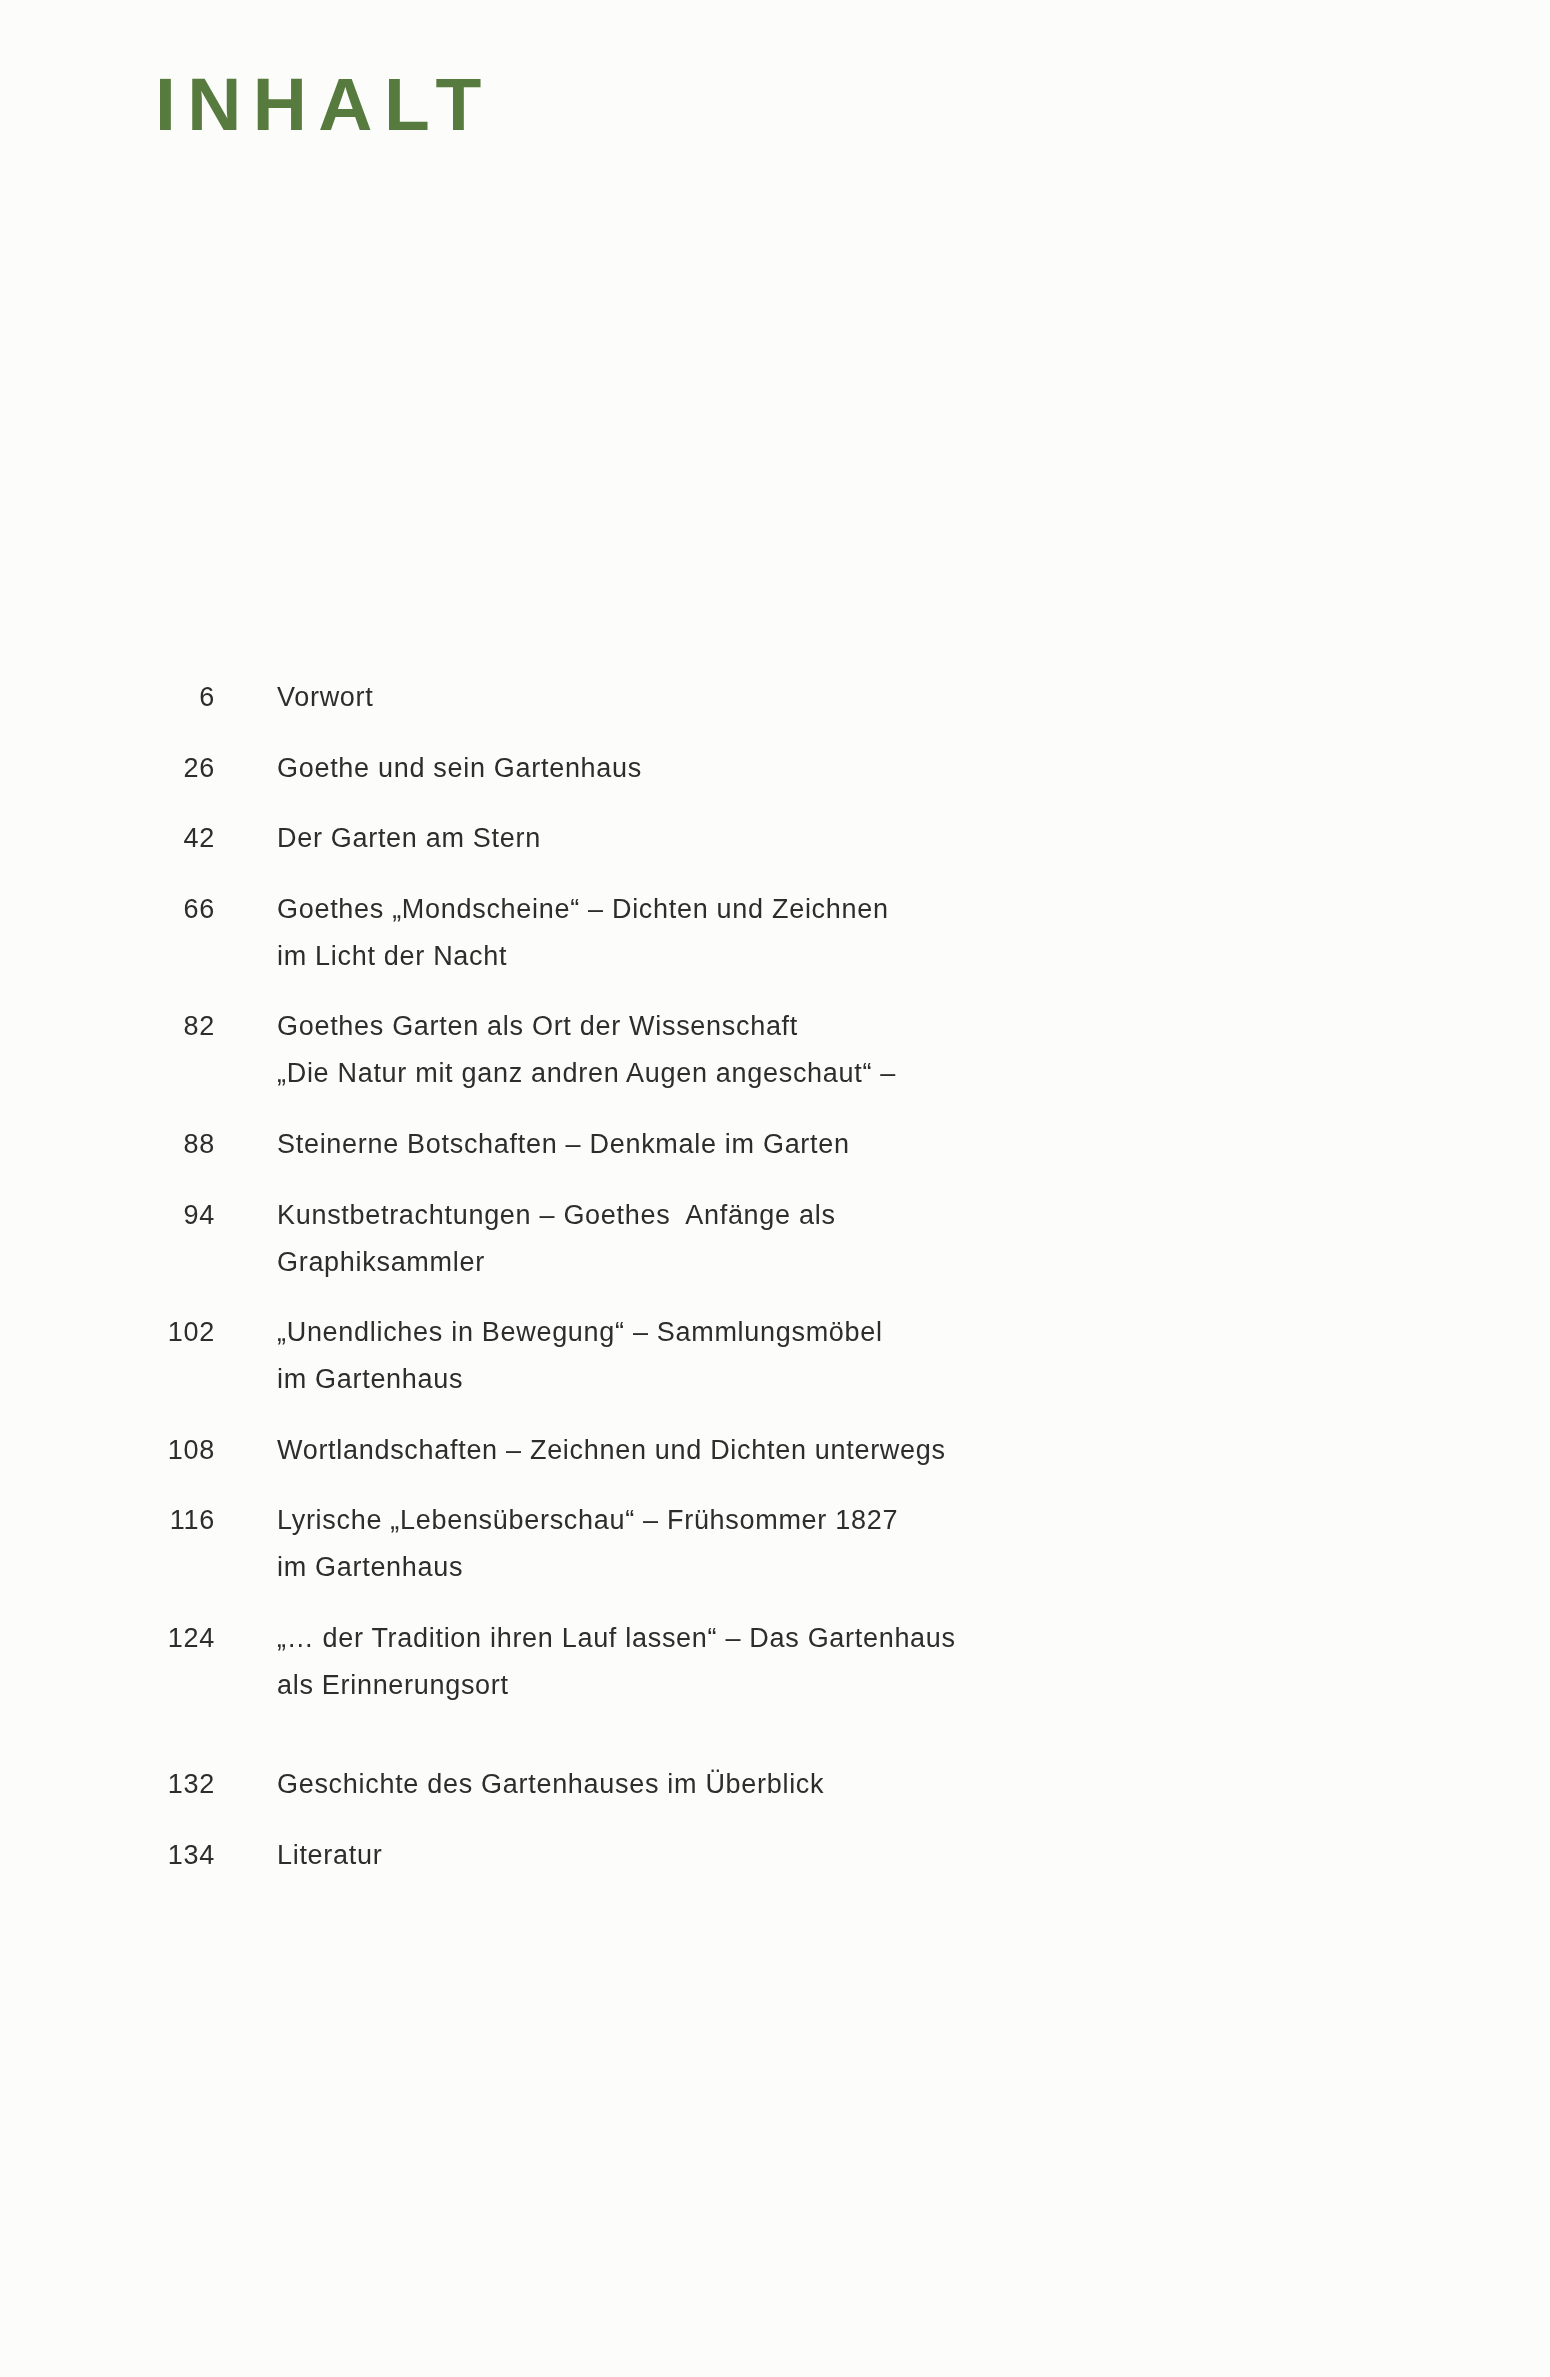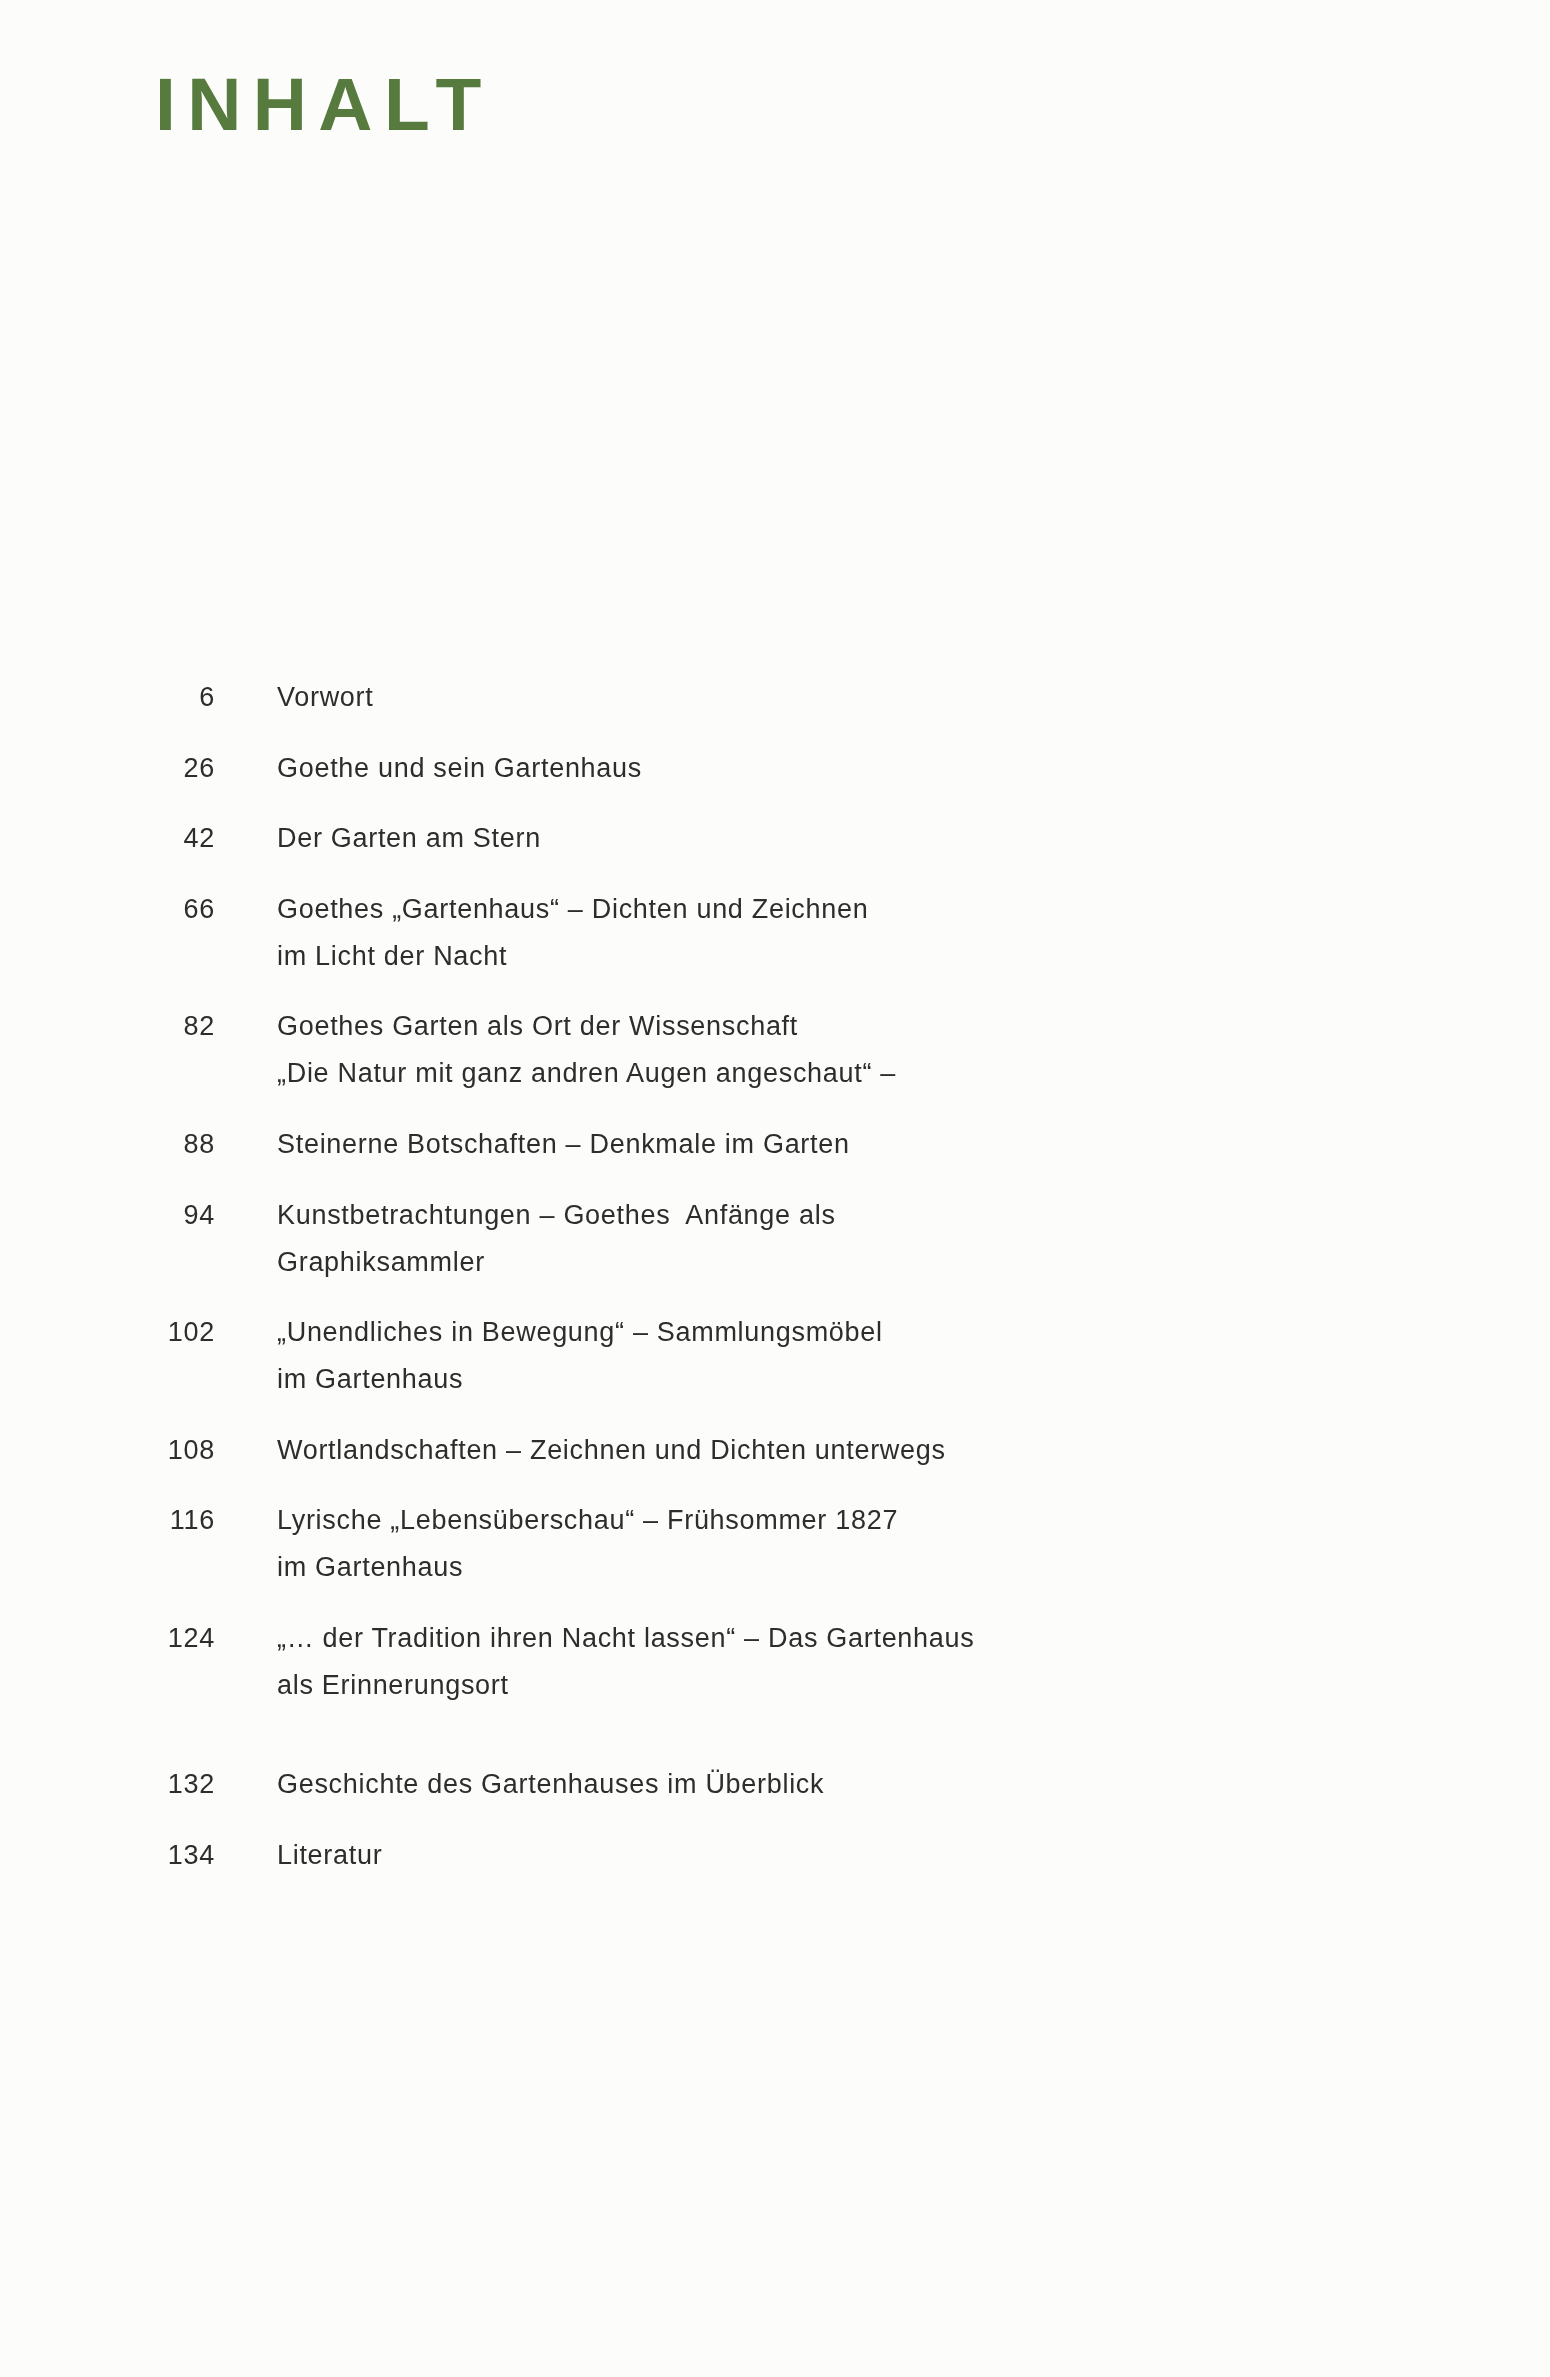--- a/index.html
+++ b/index.html
@@ -95,21 +95,21 @@
       <div class="toc-num">42</div>
       <div class="toc-lines">
         <div class="toc-line">Der Garten am Stern</div>
       </div>
     </div>
 
 
     <div class="toc-row">
       <div class="toc-num">66</div>
       <div class="toc-lines">
-        <div class="toc-line">Goethes „Gartenhaus“ – Dichten und Zeichnen</div>
+        <div class="toc-line">Goethes „Mondscheine“ – Dichten und Zeichnen</div>
         <div class="toc-line">im Licht der Nacht</div>
       </div>
     </div>
 
     <div class="toc-row">
       <div class="toc-num">82</div>
       <div class="toc-lines">
         <div class="toc-line">Goethes Garten als Ort der Wissenschaft</div>
         <div class="toc-line">„Die Natur mit ganz andren Augen angeschaut“ –</div>
       </div>
@@ -149,21 +149,21 @@
       <div class="toc-num">116</div>
       <div class="toc-lines">
         <div class="toc-line">Lyrische „Lebensüberschau“ – Frühsommer 1827</div>
         <div class="toc-line">im Gartenhaus</div>
       </div>
     </div>
 
     <div class="toc-row gap-after">
       <div class="toc-num">124</div>
       <div class="toc-lines">
-        <div class="toc-line">„… der Tradition ihren Nacht lassen“ – Das Gartenhaus</div>
+        <div class="toc-line">„… der Tradition ihren Lauf lassen“ – Das Gartenhaus</div>
         <div class="toc-line">als Erinnerungsort</div>
       </div>
     </div>
 
     <div class="toc-row">
       <div class="toc-num">132</div>
       <div class="toc-lines">
         <div class="toc-line">Geschichte des Gartenhauses im Überblick</div>
       </div>
     </div>

